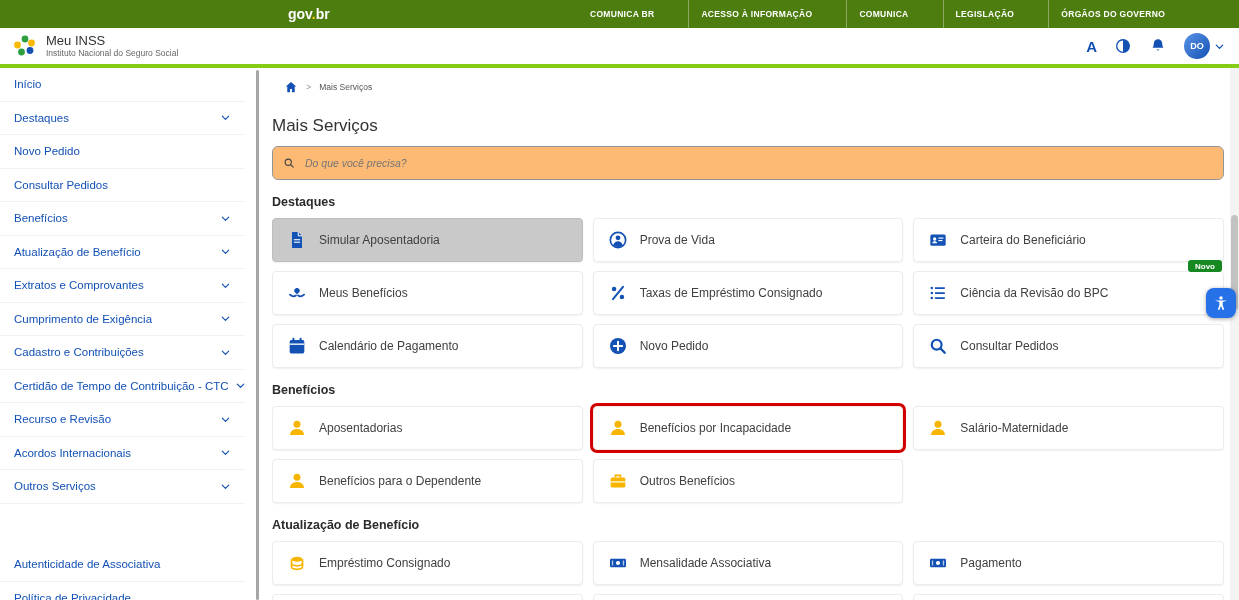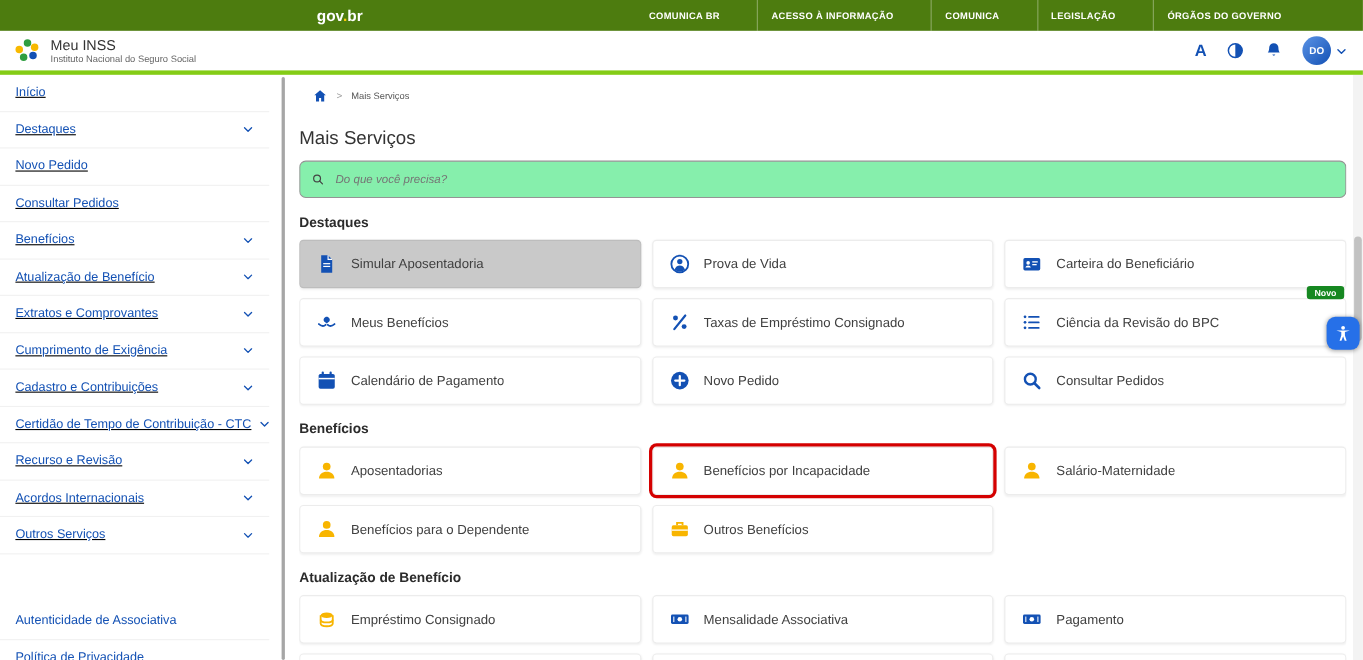--- a/index.html
+++ b/index.html
@@ -22,34 +22,34 @@
   .inss-logo { width:26px; height:26px; display:inline-flex; }
   .app-title { font-size:13px; color:#333; line-height:14px; }
   .app-subtitle { font-size:8.5px; color:#666; line-height:10px; }
   .header-actions { margin-left:auto; margin-right:14px; display:flex; align-items:center; gap:17px; color:#1351B4; }
   .font-btn { font-weight:bold; font-size:15px; cursor:pointer; }
   .hicon { width:18px; height:18px; display:inline-flex; cursor:pointer; color:#1351B4; }
   .avatar-group { display:flex; align-items:center; gap:4px; cursor:pointer; }
   .avatar { width:26px; height:26px; border-radius:50%; background:linear-gradient(135deg,#5b93e6,#1351B4); color:#fff; font-size:9px; font-weight:bold; display:flex; align-items:center; justify-content:center; }
   .avatar-chev { width:11px; height:11px; display:inline-flex; color:#1351B4; }
   
-  .sidebar { position:absolute; top:68px; left:0; width:245px; bottom:0; background:#fff; overflow:hidden;text-decoration:underline; }
+  .sidebar { position:absolute; top:68px; left:0; width:245px; bottom:0; background:#fff; overflow:hidden; }
   .sidebar ul { list-style:none; margin:0; padding:0; }
   .side-item { height:33.5px; display:flex; align-items:center; justify-content:space-between; padding:0 14px; border-bottom:1px solid #f1f1f1; color:#1351B4; font-size:11.5px; cursor:pointer; white-space:nowrap; overflow:hidden; }
   .side-item .chev { width:11px; height:11px; display:inline-flex; color:#1351B4; flex:0 0 auto; margin-left:6px; }
   .sidebar-footer { position:absolute; top:480px; left:0; right:0; }
   .v-divider { position:absolute; left:256px; top:70px; width:3px; bottom:0; background:#a6a6a6; border-radius:2px; }
   
   .main { position:absolute; left:272px; top:68px; width:952px; bottom:0; overflow:hidden; }
   .breadcrumb { display:flex; align-items:center; gap:8px; padding:12px 0 8px 12px; }
   .breadcrumb .home { width:14px; height:14px; display:inline-flex; color:#1351B4; cursor:pointer; }
   .crumb-sep { font-size:9px; color:#999; }
   .crumb-current { font-size:8.5px; color:#555; }
   .page-title { margin:14px 0 0 0; font-size:17px; font-weight:400; color:#333; }
-  .searchbar { margin-top:10px; height:27px; border:1px solid #949494; border-radius:6px; background:#86efac; display:flex; align-items:center; padding:16px 10px; gap:8px; }
+  .searchbar { margin-top:10px; height:27px; border:1px solid #949494; border-radius:6px; background:#fdba74; display:flex; align-items:center; padding:16px 10px; gap:8px; }
   .searchbar .mag { width:12px; height:12px; display:inline-flex; color:#444; flex:0 0 auto; }
   .searchbar input { border:none; outline:none; flex:1; background:transparent; font-family:inherit; font-size:10.5px; color:#333; }
   .searchbar input::placeholder { font-style:italic; color:#757575; }
   .section-heading { margin:15px 0 9px 0; font-size:12.5px; font-weight:bold; color:#2b2b2b; }
   .cards { display:grid; grid-template-columns:repeat(3,1fr); gap:9px 10px; }
   .card { position:relative; height:44px; background:#fff; border:1px solid #ececec; border-radius:4px; box-shadow:0 1px 2px rgba(0,0,0,.06); display:flex; align-items:center; padding:0 14px; gap:12px; cursor:pointer; }
   .card.selected { background:#c9c9c9; border-color:#bdbdbd; }
   .card.annotated { box-shadow:0 0 0 3px #d40000; }
   .card-icon { width:20px; height:20px; flex:0 0 auto; display:inline-flex; }
   .card-label { font-size:12px; color:#404040; white-space:nowrap; overflow:hidden; }

